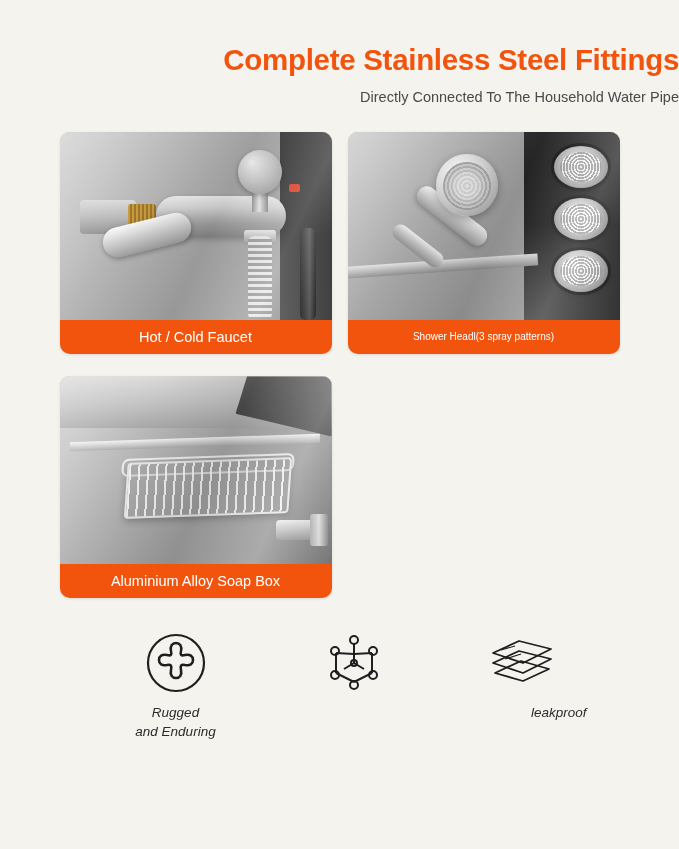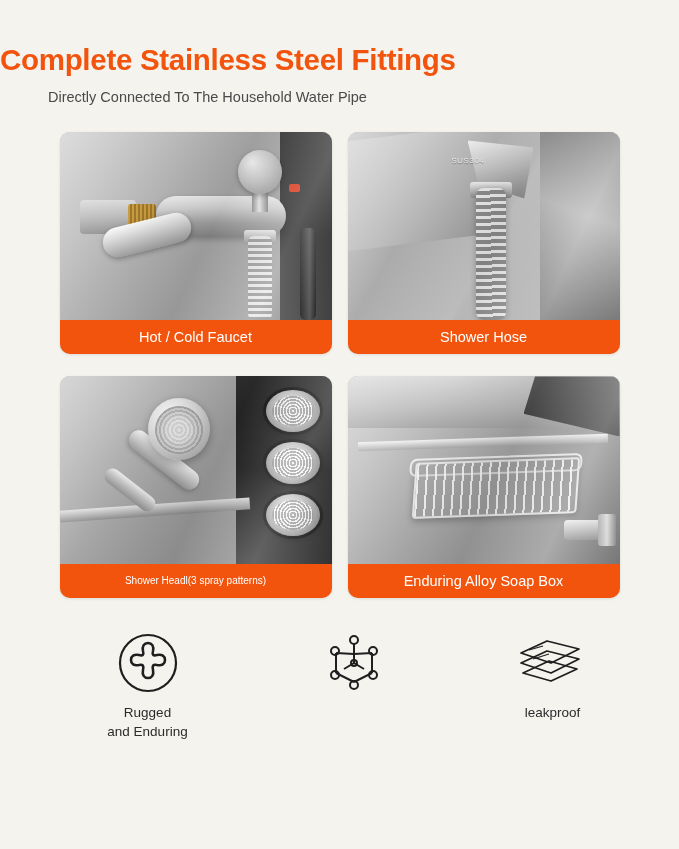--- a/index.html
+++ b/index.html
@@ -17,21 +17,21 @@
   .page {
     position: relative;
     width: 679px;
     height: 849px;
     background: #f5f3ee;
   }
 
   
   .header {
     padding-top: 44px;
-    text-align: left;
+    text-align: right;
   }
   .title {
     font-size: 29.5px;
     font-weight: bold;
     color: #f2540d;
     letter-spacing: -0.3px;
     line-height: 1.1;
     margin: 0;
   }
   .subtitle {
@@ -285,42 +285,43 @@
     background: linear-gradient(90deg, #b9b9b9, #efefef, #9a9a9a); border-radius: 3px;
   }
 
   
   .features {
     margin: 34px auto 0 auto;
     width: 560px;
     display: flex;
     justify-content: center;
     align-items: flex-start;
-    gap: 56px;
+    gap: 28px;
     padding-left: 8px;
+    font-style: italic;
   }
   .feature {
     width: 150px;
     text-align: center;
   }
   .feature .ficon {
     height: 62px;
     display: flex;
     align-items: center;
     justify-content: center;
   }
   .feature .flabel {
     margin-top: 10px;
     font-size: 13.5px;
     line-height: 1.35;
     color: #2b2b2b;
     white-space: pre-line;
   }
   .feature.f3 { width: 130px; }
-  .feature.f3 .flabel { text-align: center; padding-left: 6px; }
+  .feature.f3 .flabel { text-align: right; padding-left: 6px; }
 </style>
 </head>
 <body>
 
 <div class="page">
 
   <div class="header">
     <h1 class="title">Complete Stainless Steel Fittings</h1>
     <p class="subtitle">Directly Connected To The Household Water Pipe</p>
   </div>
@@ -340,33 +341,20 @@
         <div class="c1-stem"></div>
         <div class="c1-knob"></div>
         <div class="c1-red"></div>
         <div class="c1-hosecap"></div>
         <div class="c1-hose"></div>
         <div class="sheen"></div>
       </div>
       <div class="caption">Hot / Cold Faucet</div>
     </div>
 
-    <div class="card">
-      <div class="photo">
-        <div class="c2-bg"></div>
-        <div class="c2-plate"></div>
-        <div class="c2-right"></div>
-        <div class="c2-holder"></div>
-        <div class="c2-mark">SUS304</div>
-        <div class="c2-nut"></div>
-        <div class="c2-hose"></div>
-        <div class="sheen"></div>
-      </div>
-      <div class="caption">Shower Hose</div>
-    </div>
 
     <div class="card">
       <div class="photo">
         <div class="c3-bg"></div>
         <div class="c3-dark"></div>
         <div class="c3-bar"></div>
         <div class="c3-handle2"></div>
         <div class="c3-handle"></div>
         <div class="c3-head"></div>
         <div class="c3-face"></div>
@@ -389,21 +377,21 @@
         <div class="c4-bg"></div>
         <div class="c4-top"></div>
         <div class="c4-topdark"></div>
         <div class="c4-rail"></div>
         <div class="c4-basket-top"></div>
         <div class="c4-basket"></div>
         <div class="c4-bolt"></div>
         <div class="c4-bolt2"></div>
         <div class="sheen"></div>
       </div>
-      <div class="caption">Enduring Alloy Soap Box</div>
+      <div class="caption">Aluminium Alloy Soap Box</div>
     </div>
 
   </div>
 
   <div class="features">
 
     <div class="feature">
       <div class="ficon">
         <svg width="62" height="62" viewBox="0 0 62 62" aria-hidden="true">
           <circle cx="31" cy="31" r="28" fill="none" stroke="#1f1f1f" stroke-width="2.2"></circle>

